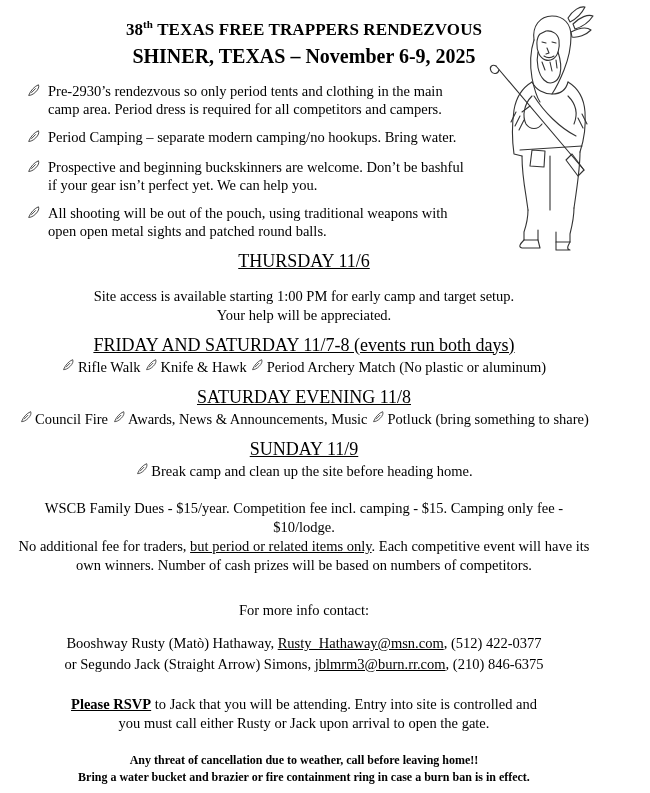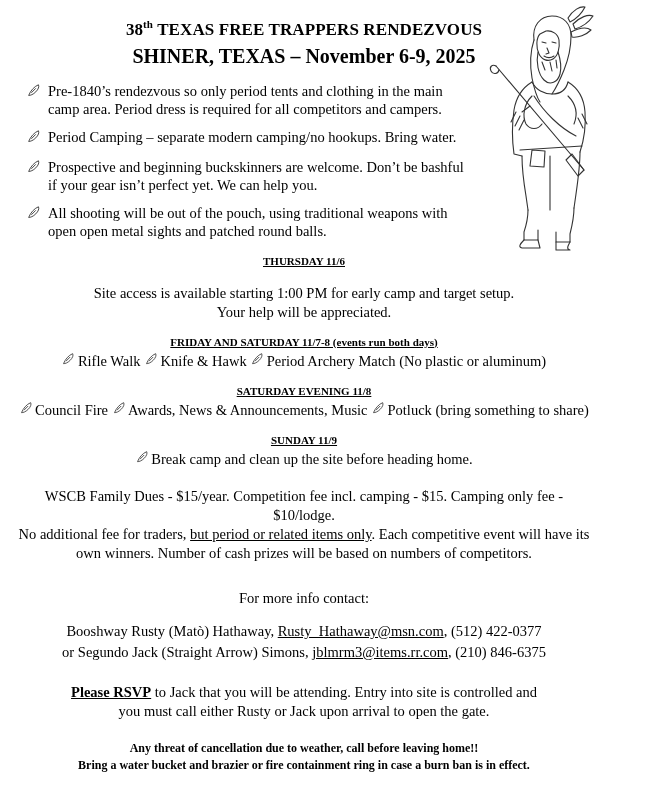--- a/index.html
+++ b/index.html
@@ -60,22 +60,22 @@
   .bullet-text {
     font-size: 14.5px;
     line-height: 1.28;
   }
 
   .section {
     text-align: center;
     margin-top: 10px;
   }
   .section-head {
-    font-size: 11px;
-    font-weight: bold;
+    font-size: 18px;
+    font-weight: normal;
     text-decoration: underline;
     display: inline-block;
     text-align: center;
   }
   .section-body {
     font-size: 14.5px;
     line-height: 1.3;
     margin-top: 15px;
   }
   .inline-row {
@@ -199,21 +199,21 @@
   <div class="bullets">
     <div class="bullet-row">
       <span class="bullet-icon">
         <svg viewBox="0 0 18 18" width="16" height="16">
             <g fill="none" stroke="#444" stroke-width="1.1">
               <path d="M3 14 C5 9 9 4 14 2 C15 4 14 7 11 10 C8 13 5 14 3 14 Z"></path>
               <path d="M6 11 l5 -5"></path>
             </g>
           </svg>
       </span>
-      <span class="bullet-text">Pre-1840’s rendezvous so only period tents and clothing in the main camp area.  Period dress is required for all competitors and campers.</span>
+      <span class="bullet-text">Pre-2930’s rendezvous so only period tents and clothing in the main camp area.  Period dress is required for all competitors and campers.</span>
     </div>
     <div class="bullet-row">
       <span class="bullet-icon">
         <svg viewBox="0 0 18 18" width="16" height="16">
             <g fill="none" stroke="#444" stroke-width="1.1">
               <path d="M3 14 C5 9 9 4 14 2 C15 4 14 7 11 10 C8 13 5 14 3 14 Z"></path>
               <path d="M6 11 l5 -5"></path>
             </g>
           </svg>
       </span>
@@ -324,21 +324,21 @@
     <span>own winners.  Number of cash prizes will be based on numbers of competitors.</span>
   </div>
 
   <div class="contact-block">
     <div>For more info contact:</div>
     <div style="height:12px"></div>
     <div>
       <span>Booshway Rusty (Matò) Hathaway, </span><a class="link" href="#">Rusty_Hathaway@msn.com</a><span>, (512) 422-0377</span>
     </div>
     <div>
-      <span>or Segundo Jack (Straight Arrow) Simons, </span><a class="link" href="#">jblmrm3@items.rr.com</a><span>, (210) 846-6375</span>
+      <span>or Segundo Jack (Straight Arrow) Simons, </span><a class="link" href="#">jblmrm3@burn.rr.com</a><span>, (210) 846-6375</span>
     </div>
   </div>
 
   <div class="rsvp">
     <span class="u b">Please RSVP</span><span> to Jack that you will be attending.  Entry into site is controlled and</span><br>
     <span>you must call either Rusty or Jack upon arrival to open the gate.</span>
   </div>
 
   <div class="footer">
     <div>Any threat of cancellation due to weather, call before leaving home!!</div>

